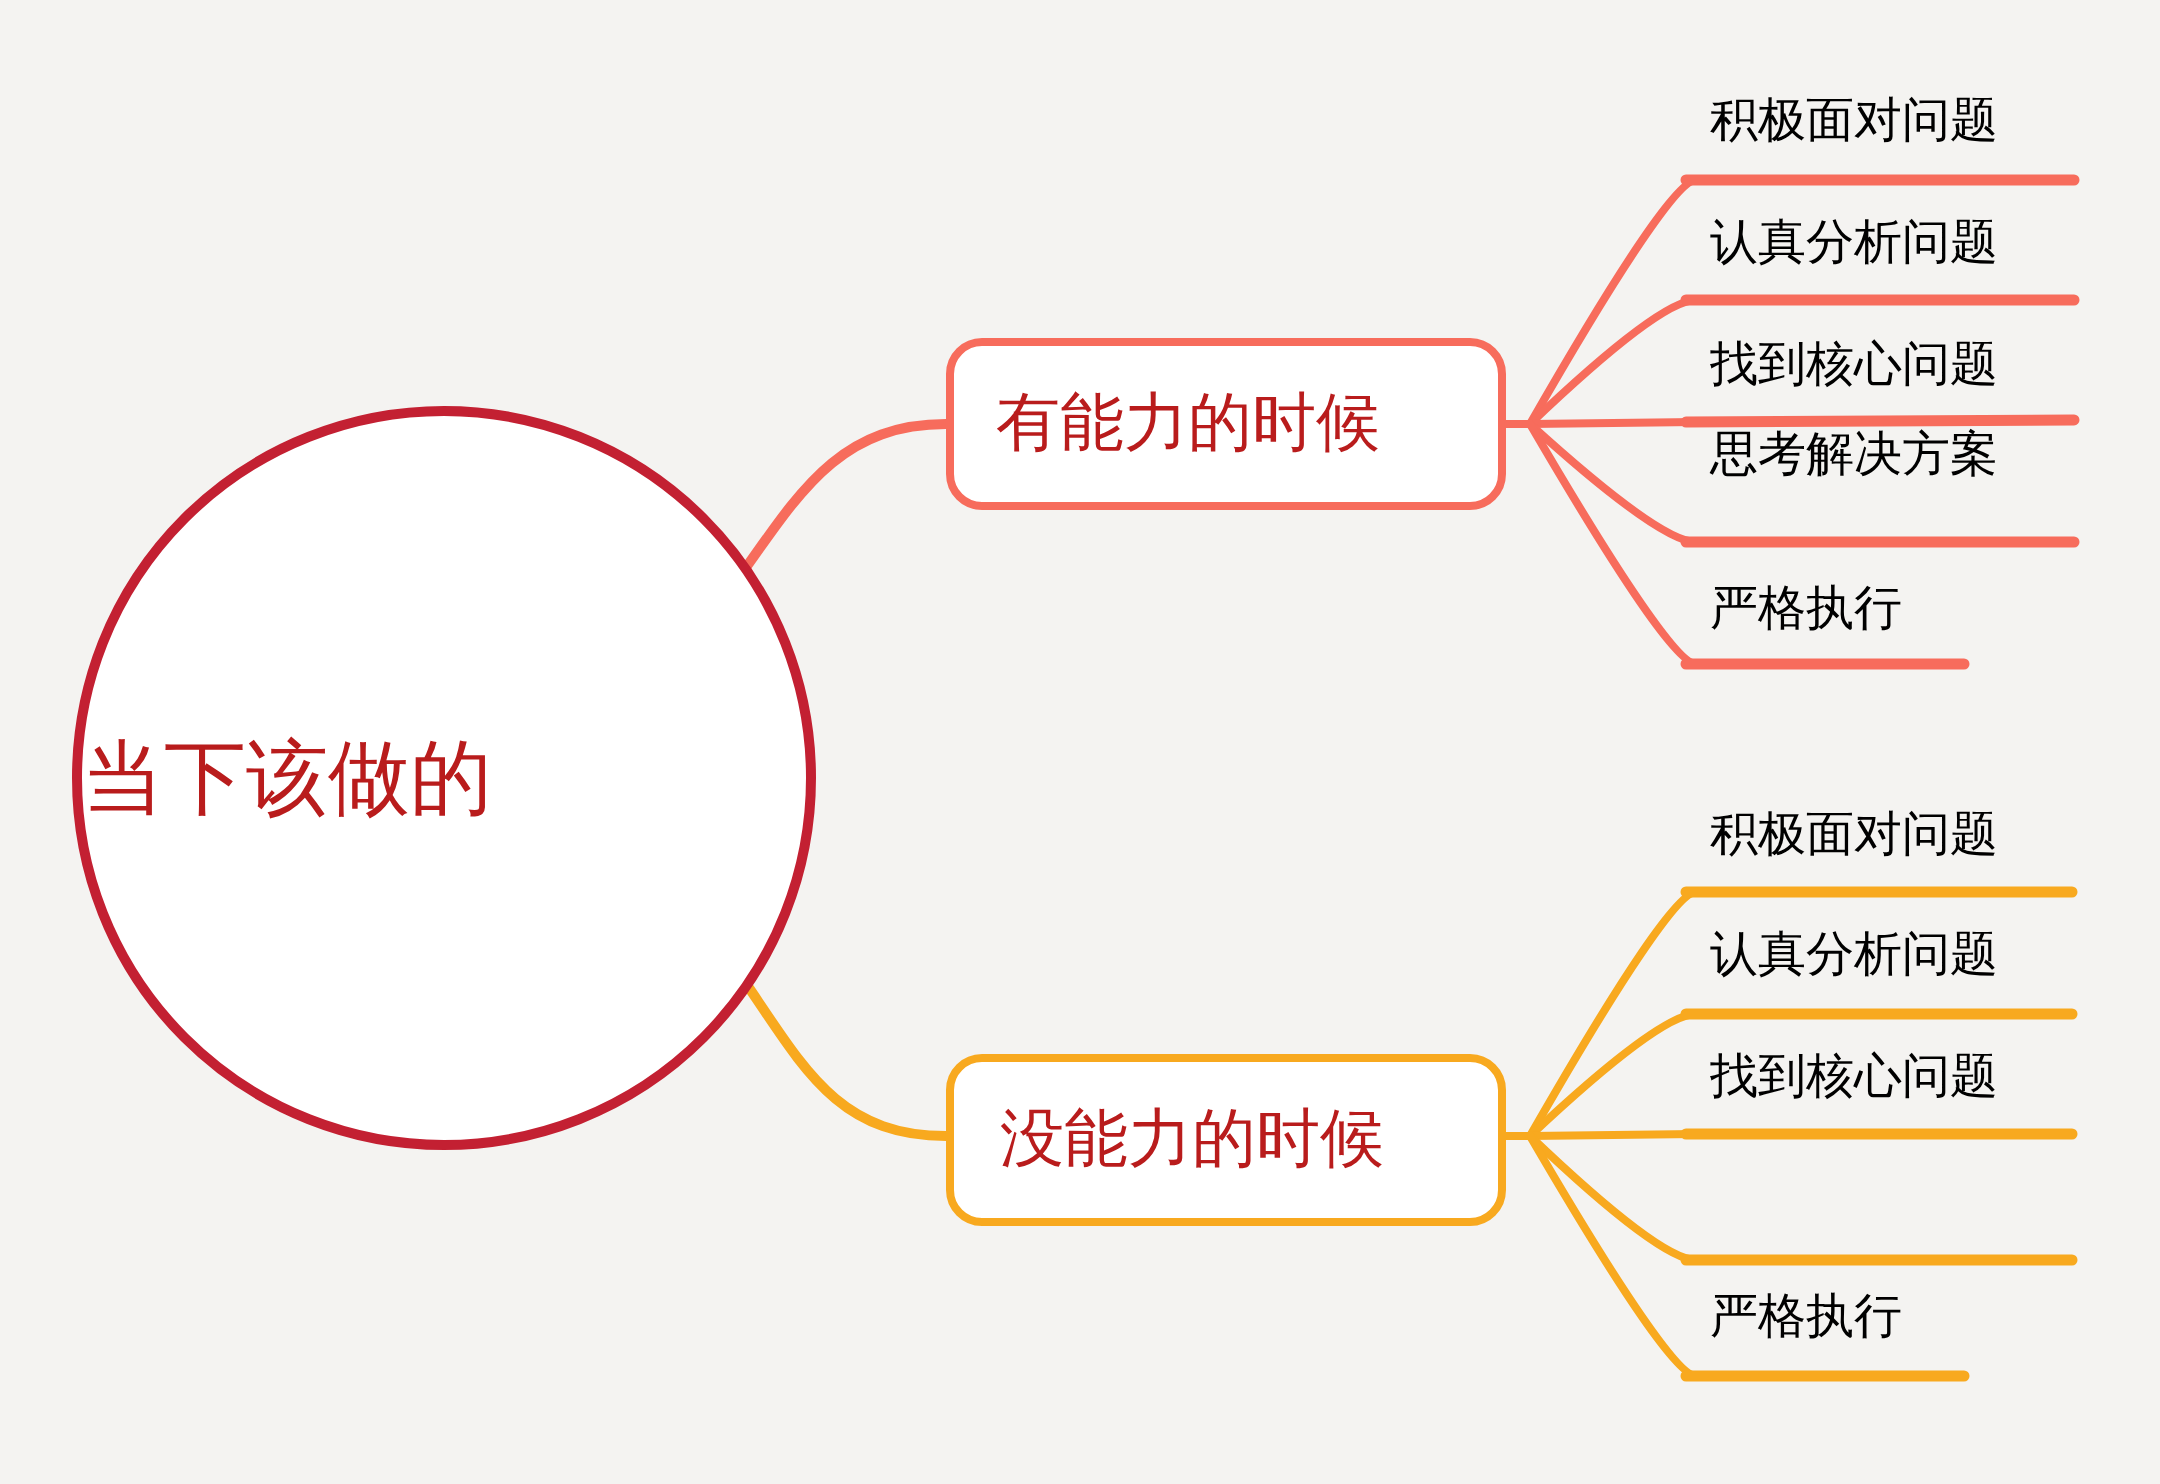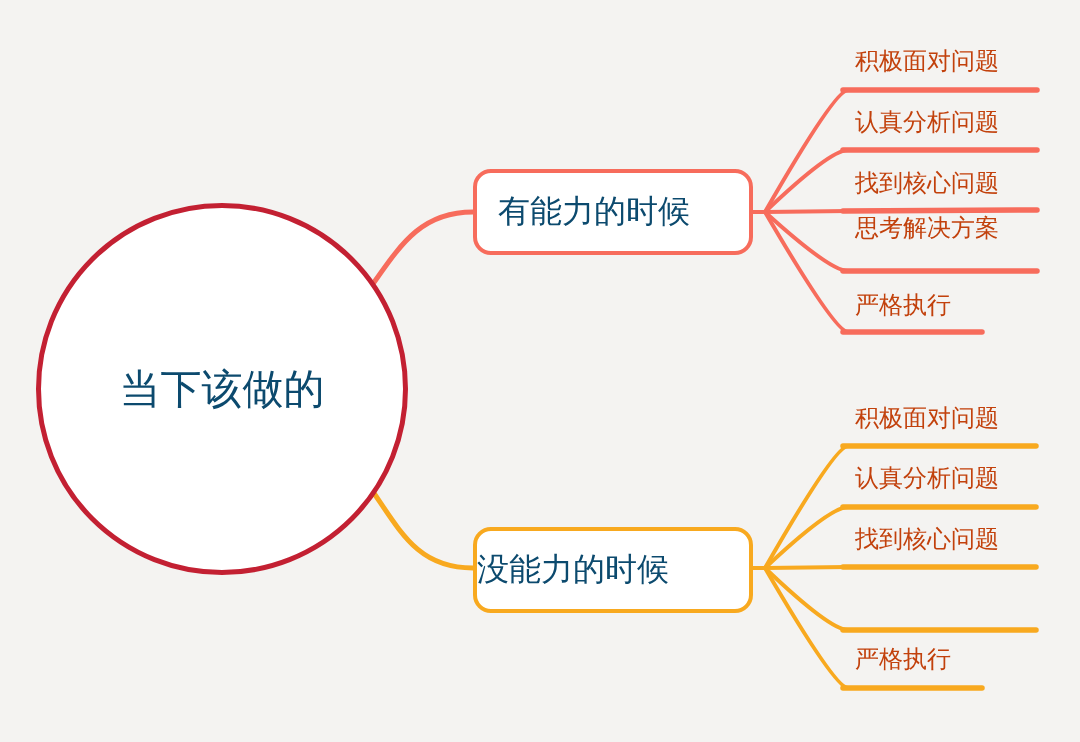--- a/index.html
+++ b/index.html
@@ -14,49 +14,49 @@
     overflow:hidden;
   }
   .connectors{
     position:absolute;left:0;top:0;z-index:1;
   }
   .node{
     position:absolute;z-index:2;
     background:#FFFFFF;
     box-sizing:border-box;
     display:flex;align-items:center;
-    color:#0c4a6e;
+    color:#b91c1c;
   }
   .root-node{
     left:36px;top:203px;width:372px;height:372px;
     border:5.5px solid #C32032;
     border-radius:50%;
-    justify-content:center;
     font-size:41px;
     letter-spacing:0px;
   }
   .branch-node{
     left:473px;width:280px;height:86px;
     border:4px solid;
     border-radius:18px;
     font-size:32px;
   }
   .branch-capable{
     top:169px;
     border-color:#F76C5C;
     padding-left:21px;
   }
   .branch-incapable{
     top:527px;
     border-color:#F8A91F;
+    padding-left:23px;
   }
   .leaf{
     position:absolute;z-index:2;
     left:855px;height:30px;line-height:30px;
-    font-size:24px;color:#c2410c;
+    font-size:24px;color:#000000;
     white-space:nowrap;
   }
 </style>
 </head>
 <body>
 
 <div class="canvas">
 
   <svg class="connectors" width="1080" height="742" viewBox="0 0 1080 742" fill="none">
 

